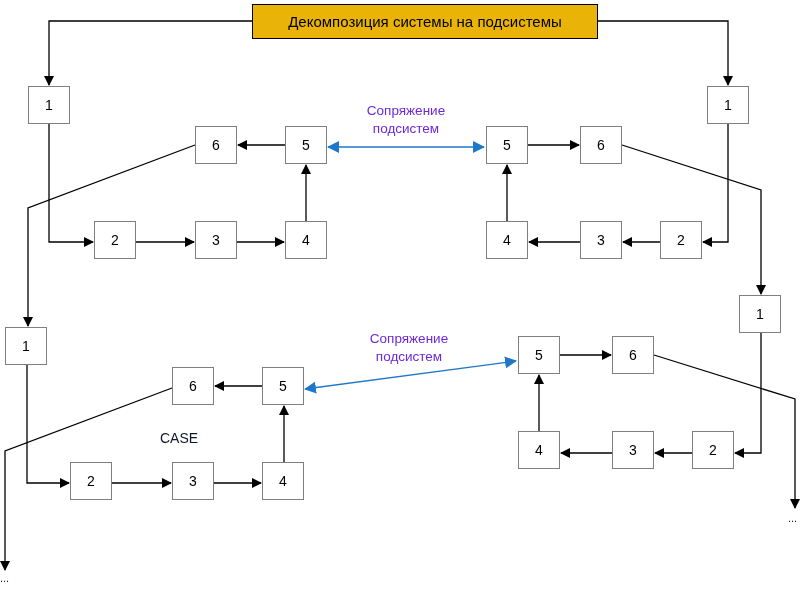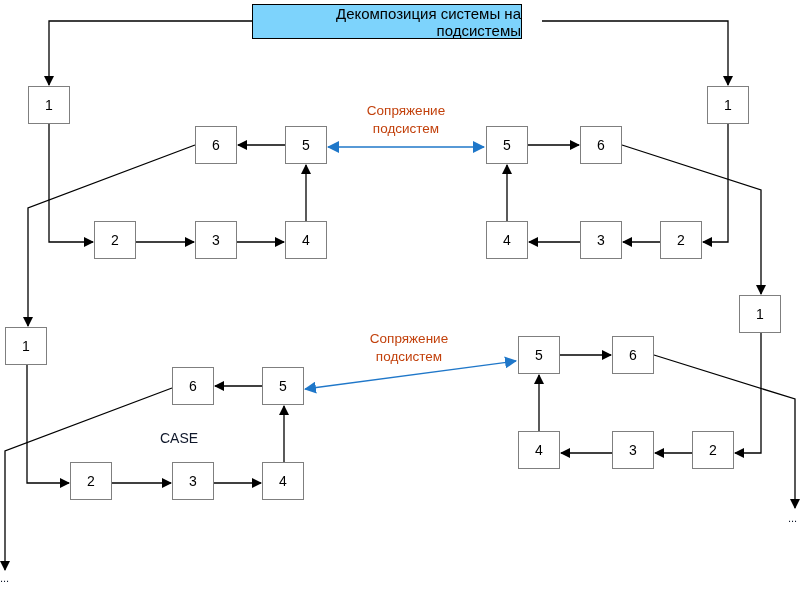--- a/index.html
+++ b/index.html
@@ -1,20 +1,20 @@
 <!DOCTYPE html>
 <html><head>
 <meta charset="utf-8">
 <style>
   html,body{margin:0;padding:0;background:#fff;}
   #canvas{position:relative;width:800px;height:589px;overflow:hidden;font-family:"Liberation Sans",sans-serif;}
   svg{position:absolute;left:0;top:0;}
   .box{position:absolute;width:42px;height:38px;border:1px solid #7f7f7f;background:#fff;box-sizing:border-box;display:flex;align-items:center;justify-content:center;font-size:14px;color:#000;}
-  .title-box{position:absolute;left:252px;top:4px;width:270px;height:35px;border:1.5px solid #000;box-sizing:border-box;display:flex;align-items:center;justify-content:center;font-size:15px;color:#000;background:#7dd3fc;text-align:right;}
-  .label-blue{position:absolute;color:#c2410c;font-size:13.5px;text-align:center;line-height:18px;width:120px;}
+  .title-box{position:absolute;left:252px;top:4px;width:346px;height:35px;border:1.5px solid #000;box-sizing:border-box;display:flex;align-items:center;justify-content:center;font-size:15px;color:#000;background:#eab308;text-align:right;}
+  .label-blue{position:absolute;color:#6d28d9;font-size:13.5px;text-align:center;line-height:18px;width:120px;}
   .plain{position:absolute;font-size:14px;color:#0f172a;}
 </style>
 </head>
 <body>
 
 <div id="canvas">
   <svg width="800" height="589">
     <defs>
       <marker id="ab" markerWidth="10" markerHeight="10" refX="9" refY="5" orient="auto" markerUnits="userSpaceOnUse">
         <path d="M0,0 L10,5 L0,10 z" fill="#000"></path>

